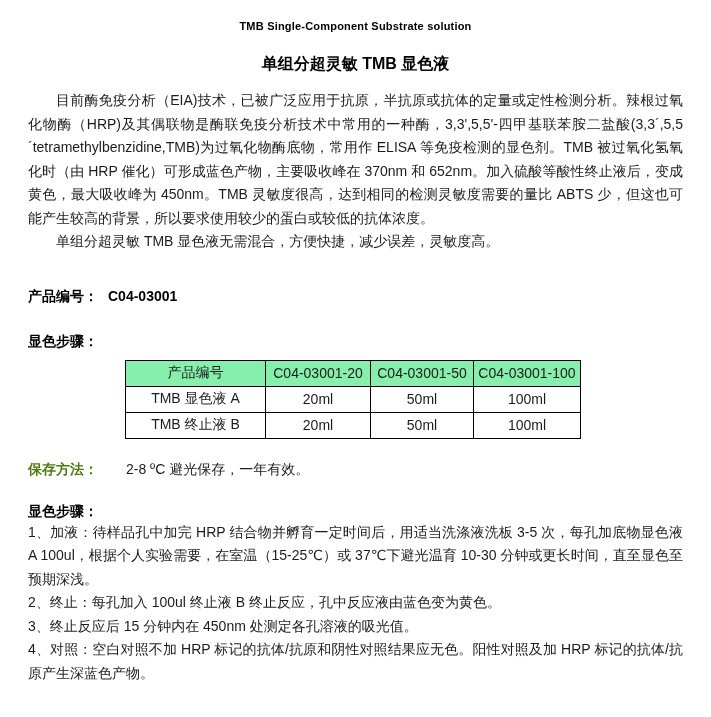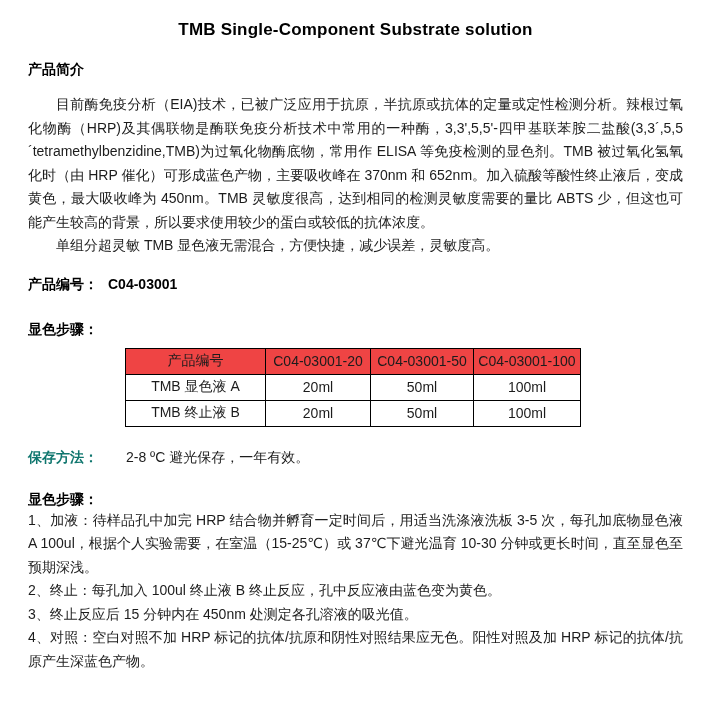--- a/index.html
+++ b/index.html
@@ -5,21 +5,21 @@
   * { margin: 0; padding: 0; box-sizing: border-box; }
   html, body { width: 711px; height: 717px; background: #ffffff; overflow: hidden; }
   body {
     font-family: "Liberation Sans", "DejaVu Sans", sans-serif;
     color: #1c1c1c;
   }
   .doc { padding: 12px 28px 0 28px; width: 711px; }
 
   .title-en {
     text-align: center;
-    font-size: 17px;
+    font-size: 11px;
     font-weight: bold;
     color: #000;
     margin-top: 8px;
     letter-spacing: 0.2px;
   }
   .title-zh {
     text-align: center;
     font-size: 16px;
     font-weight: bold;
     color: #000;
@@ -36,21 +36,21 @@
   .body-para {
     font-size: 14px;
     line-height: 23.5px;
     text-align: justify;
     text-indent: 2em;
     margin-top: 14px;
   }
   .body-para + .body-para { margin-top: 0; }
 
   .inline-row {
-    margin-top: 18px;
+    margin-top: 34px;
     font-size: 14px;
   }
   .inline-row .lbl { font-weight: bold; color: #000; }
   .inline-row .val { font-weight: bold; color: #000; margin-left: 10px; }
 
   .kit-heading { margin-top: 27px; }
 
   table.kit {
     border-collapse: collapse;
     margin: 9px 0 0 97px;
@@ -63,42 +63,42 @@
   table.kit th, table.kit td {
     border: 1.5px solid #000;
     font-size: 14px;
     font-weight: normal;
     text-align: center;
     vertical-align: middle;
     height: 26px;
     padding: 1px 2px;
     white-space: nowrap;
   }
-  table.kit thead th { background: #ef4444; }
+  table.kit thead th { background: #86efac; }
 
   .storage-row { margin-top: 22px; font-size: 14px; }
-  .storage-row .lbl { font-weight: bold; color: #0f766e; }
+  .storage-row .lbl { font-weight: bold; color: #4d7c0f; }
   .storage-row .txt { margin-left: 28px; }
 
   .steps-heading { margin-top: 24px; }
   .step {
     font-size: 14px;
     line-height: 23.5px;
     text-align: justify;
     margin-top: 0;
   }
 </style>
 </head>
 <body>
 
 <div class="doc">
 
   <div class="title-en">TMB Single-Component Substrate solution</div>
+  <div class="title-zh">单组分超灵敏 TMB 显色液</div>
 
-  <div class="sec-heading">产品简介</div>
   <p class="body-para">目前酶免疫分析（EIA)技术，已被广泛应用于抗原，半抗原或抗体的定量或定性检测分析。辣根过氧化物酶（HRP)及其偶联物是酶联免疫分析技术中常用的一种酶，3,3',5,5'-四甲基联苯胺二盐酸(3,3´,5,5´tetramethylbenzidine,TMB)为过氧化物酶底物，常用作 ELISA 等免疫检测的显色剂。TMB 被过氧化氢氧化时（由 HRP 催化）可形成蓝色产物，主要吸收峰在 370nm 和 652nm。加入硫酸等酸性终止液后，变成黄色，最大吸收峰为 450nm。TMB 灵敏度很高，达到相同的检测灵敏度需要的量比 ABTS 少，但这也可能产生较高的背景，所以要求使用较少的蛋白或较低的抗体浓度。</p>
   <p class="body-para">单组分超灵敏 TMB 显色液无需混合，方便快捷，减少误差，灵敏度高。</p>
 
   <div class="inline-row">
     <span class="lbl">产品编号：</span><span class="val">C04-03001</span>
   </div>
 
   <div class="sec-heading kit-heading">显色步骤：</div>
 
   <table class="kit">

